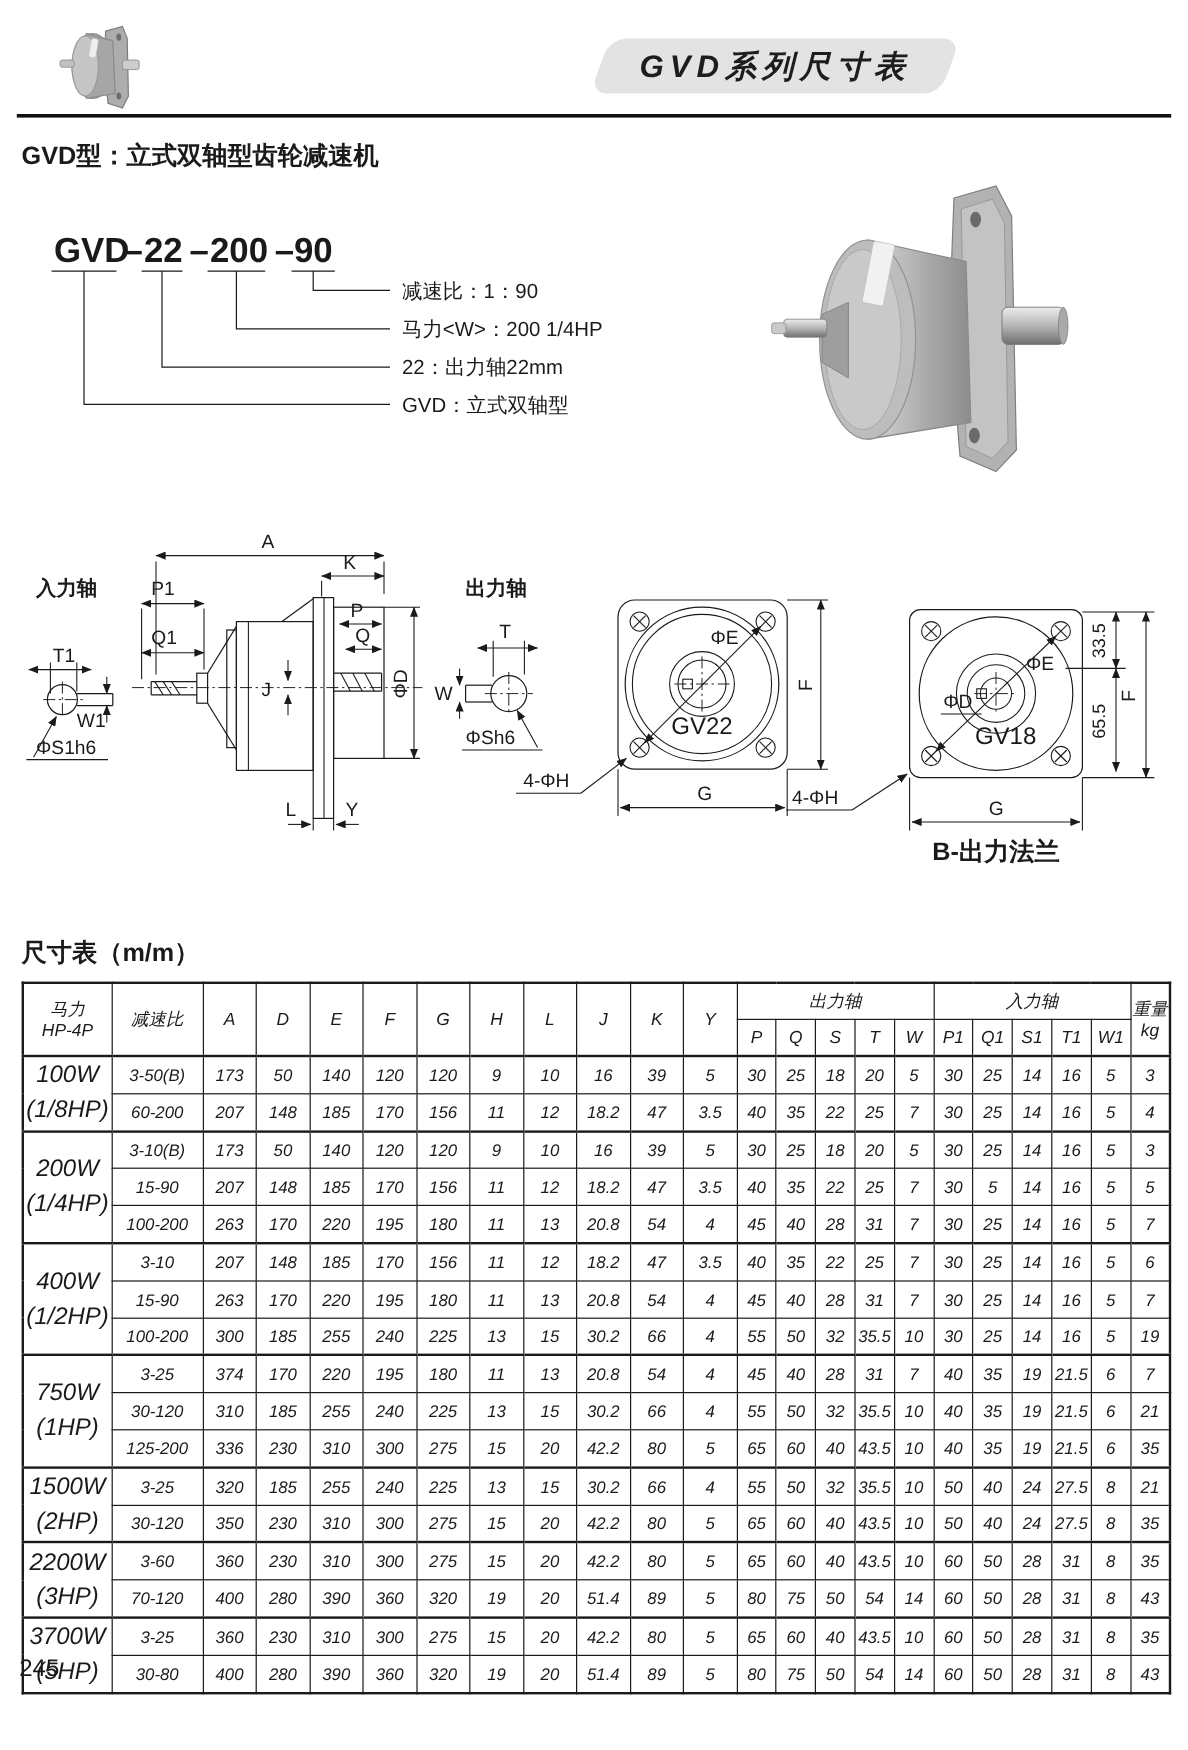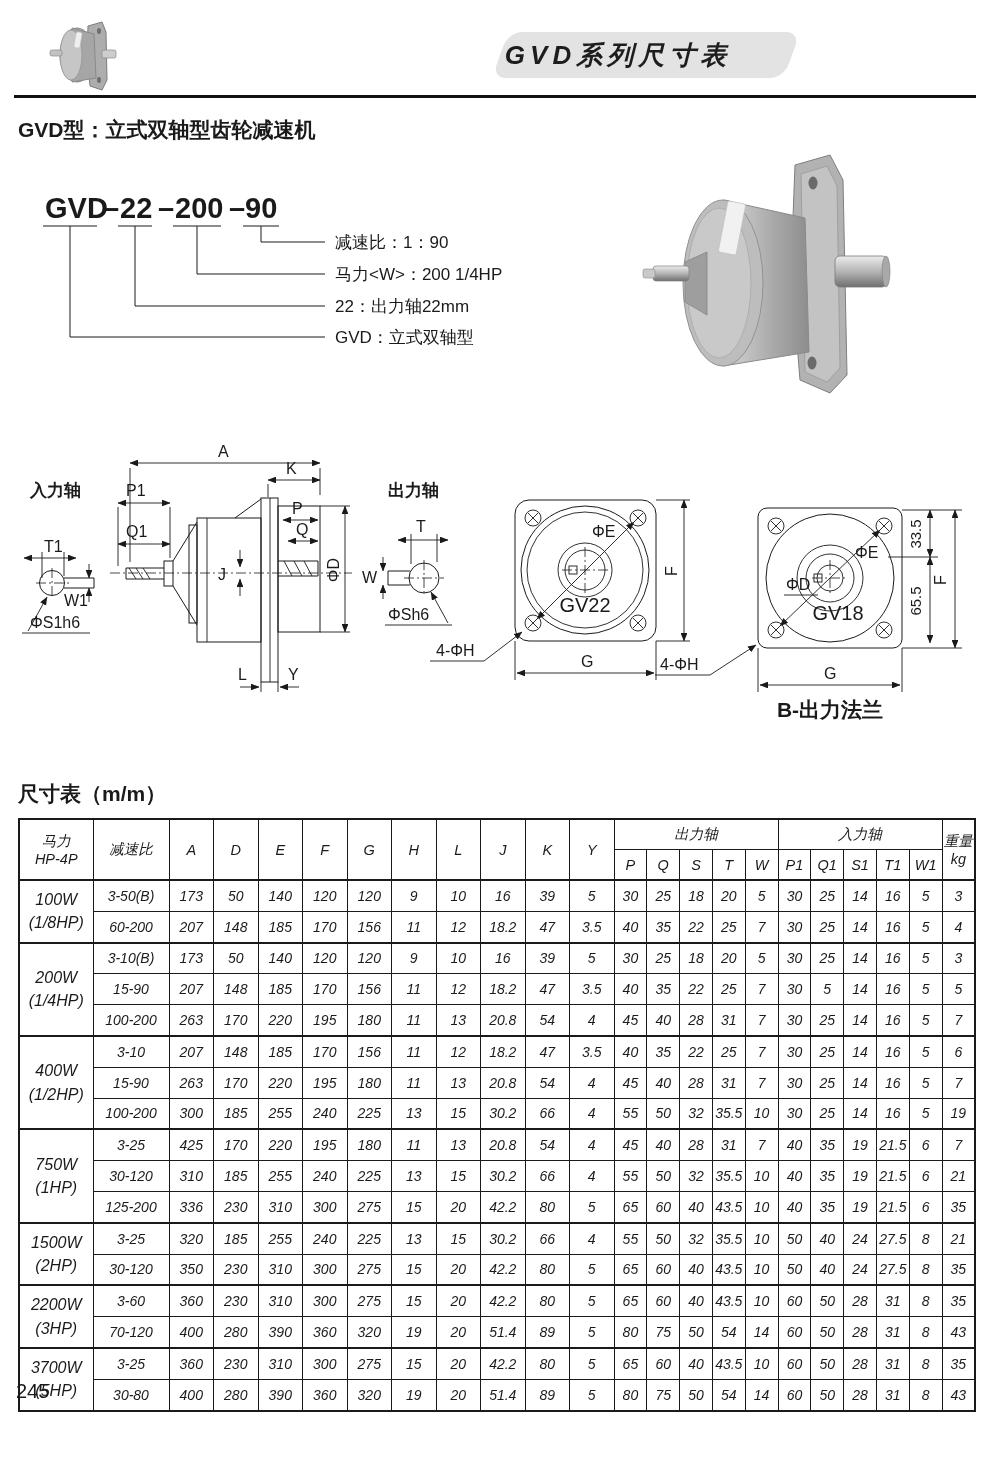--- a/index.html
+++ b/index.html
@@ -1,32 +1,32 @@
 <!DOCTYPE html>
 <html><head>
 <meta charset="utf-8">
 <style>
   html,body{margin:0;padding:0;background:#ffffff;}
   body{width:990px;height:1458px;position:relative;font-family:"Liberation Sans",sans-serif;color:#1a1a1a;overflow:hidden;}
   .abs{position:absolute;}
   
   .banner{left:500px;top:32px;width:292px;height:46px;background:#e3e3e3;border-radius:14px;transform:skewX(-20deg);}
-  .banner-text{left:472px;top:32px;width:292px;height:46px;display:flex;align-items:center;justify-content:center;
+  .banner-text{left:500px;top:32px;width:292px;height:46px;display:flex;align-items:center;justify-content:center;
     font-style:italic;font-weight:bold;font-size:26px;letter-spacing:5px;color:#1d1d1d;}
   .rule{left:14px;top:95px;width:962px;height:3px;background:#111;}
   .section-title{left:18px;top:116px;font-size:21px;font-weight:bold;text-align:center;}
   
   .tbl-title{left:18px;top:780px;font-size:21px;font-weight:bold;}
   #dim-table{border-collapse:collapse;width:956px;table-layout:fixed;border:2px solid #1a1a1a;font-style:italic;}
   #dim-table th,#dim-table td{border:1px solid #1a1a1a;text-align:center;vertical-align:middle;
     padding:0;font-weight:normal;font-size:14px;color:#1a1a1a;white-space:nowrap;overflow:hidden;}
   #dim-table thead th{height:29px;font-size:14.5px;}
   #dim-table tbody td{height:29.8px;}
   #dim-table tr.group-start td{border-top:2px solid #1a1a1a;}
-  .power-cell div{line-height:1.45;font-size:16px;}
+  .power-cell div{line-height:1.45;font-size:20px;}
   .pagenum{left:16px;top:1380px;font-size:20px;}
   
   svg text{font-family:"Liberation Sans",sans-serif;fill:#1a1a1a;}
   .dln{stroke:#1a1a1a;stroke-width:1;fill:none;}
   .dthin{stroke:#1a1a1a;stroke-width:0.9;fill:none;}
   .dcl{stroke:#1a1a1a;stroke-width:0.8;fill:none;stroke-dasharray:10 3 2 3;}
   .dlab{font-size:16px;}
   .dlab-s{font-size:15px;}
   .dlab-b{font-size:17px;font-weight:bold;}
 </style>
@@ -577,21 +577,21 @@
         <td>16</td>
         <td>5</td>
         <td>19</td>
       </tr>
       <tr class="group-start">
         <td rowspan="3" class="power-cell">
           <div>750W</div>
           <div>(1HP)</div>
         </td>
         <td>3-25</td>
-        <td>425</td>
+        <td>374</td>
         <td>170</td>
         <td>220</td>
         <td>195</td>
         <td>180</td>
         <td>11</td>
         <td>13</td>
         <td>20.8</td>
         <td>54</td>
         <td>4</td>
         <td>45</td>

